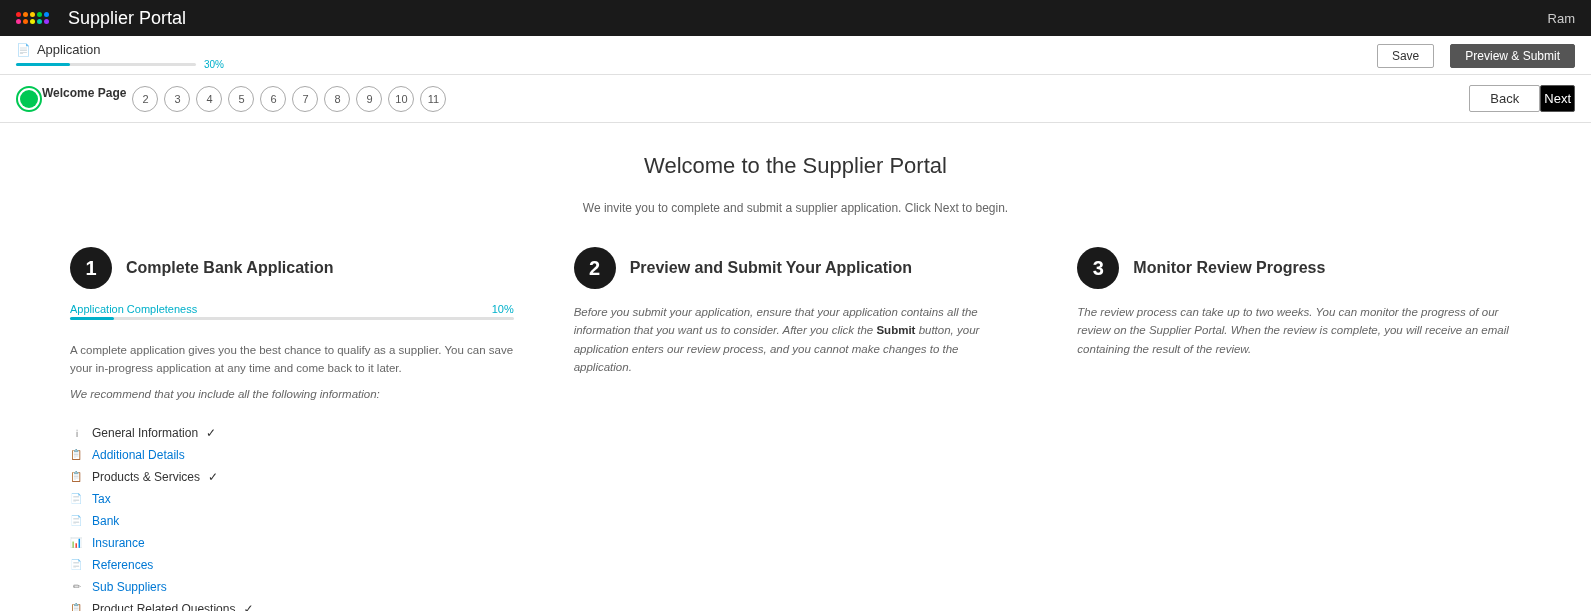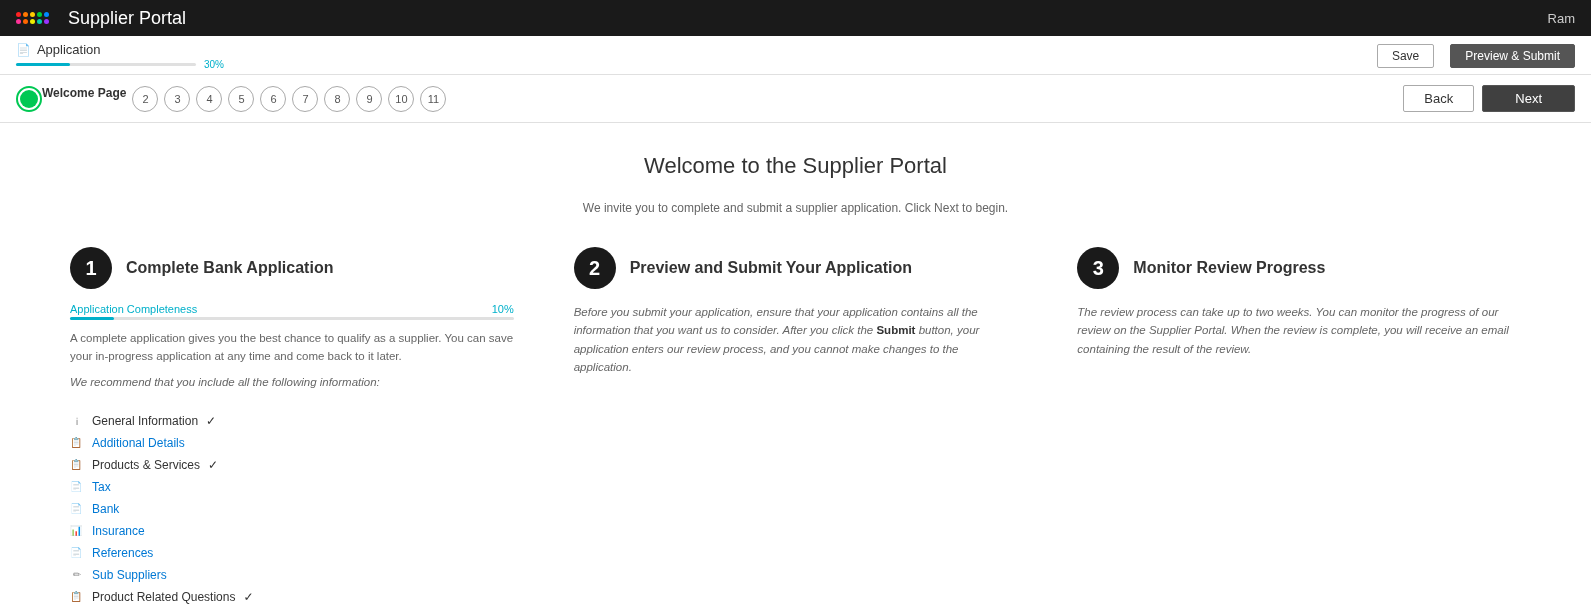--- a/index.html
+++ b/index.html
@@ -123,33 +123,33 @@
       justify-content: center;
       background: #fff;
     }
     .step-welcome-inner {
       width: 18px;
       height: 18px;
       border-radius: 50%;
       background: #00c853;
     }
 
-    .wizard-nav-buttons { display: flex; gap: 8px; }
+    .wizard-nav-buttons { display: flex; }
     .btn-back {
       padding: 5px 20px;
       background: #fff;
       border: 1px solid #aaa;
       color: #333;
       font-size: 13px;
       cursor: pointer;
       border-radius: 2px;
     }
     .btn-next {
-      padding: 5px 32px;
-      background: #404040;
+      padding: 5px 3px;
+      background: #000000;
       border: 1px solid #555;
       color: #fff;
       font-size: 13px;
       cursor: pointer;
       border-radius: 2px;
     }
 
     
     .main-content {
       padding: 30px 40px 20px 40px;
@@ -176,21 +176,21 @@
       display: flex;
       align-items: center;
       justify-content: center;
       font-size: 20px;
       font-weight: bold;
       flex-shrink: 0;
     }
     .step-heading { font-size: 16px; font-weight: bold; color: #333; }
 
     
-    .completeness-section { margin-bottom: 10px; }
+    .completeness-section { margin-bottom: 22px; }
     .completeness-label { font-size: 11px; color: #00b0ca; margin-bottom: 2px; display: flex; justify-content: space-between; }
     .completeness-bar-track {
       width: 100%;
       height: 3px;
       background: #e0e0e0;
       border-radius: 2px;
     }
     .completeness-bar-fill {
       height: 100%;
       background: #00b0ca;

